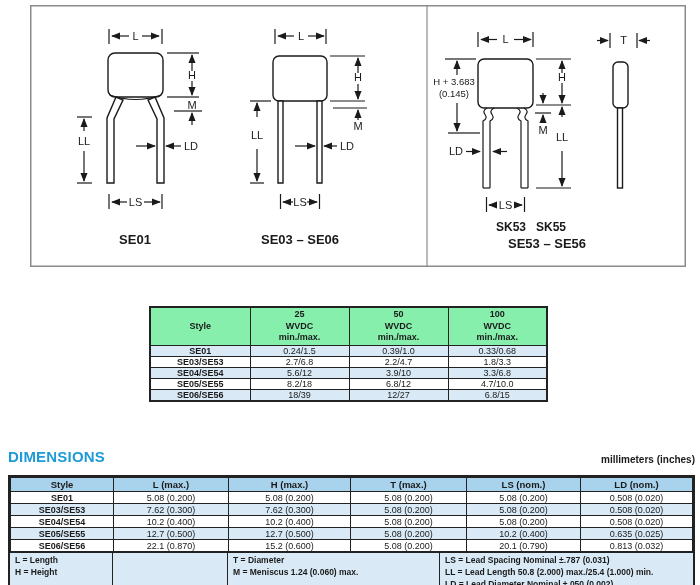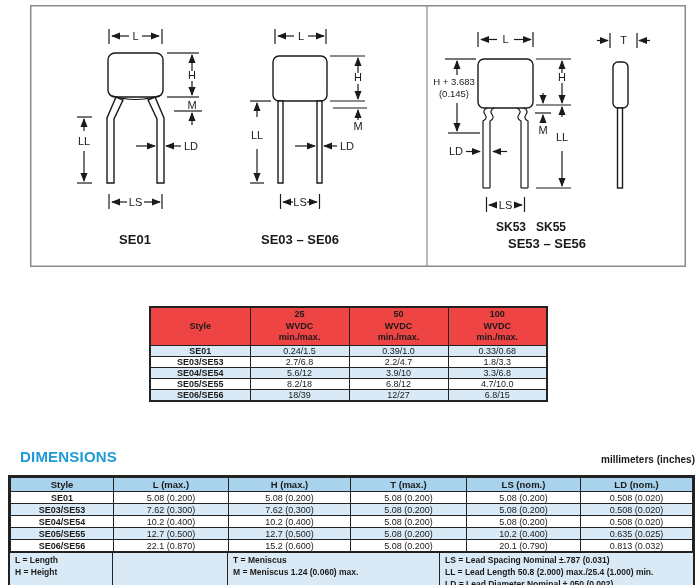--- a/index.html
+++ b/index.html
@@ -14,29 +14,29 @@
   .fig-svg text.cap{font-weight:bold;font-size:13px;}
   .fig-svg text.sub{font-weight:bold;font-size:12px;}
   .fig-svg text.sm{font-size:9.5px;}
 
   
   .cap-title{position:absolute;left:149px;top:286px;width:397px;text-align:center;
              font-size:14.5px;font-weight:bold;}
   .cap-table{position:absolute;left:149px;top:306px;border-collapse:collapse;
              table-layout:fixed;font-size:9px;text-align:center;border:2px solid #222;}
   .cap-table th,.cap-table td{border:1px solid #222;padding:0 2px;}
-  .cap-table th{background:#ef4444;font-weight:bold;line-height:1.3;padding:1px 2px;}
+  .cap-table th{background:#86efac;font-weight:bold;line-height:1.3;padding:1px 2px;}
   .cap-table td{height:10px;}
   .cap-table td.sty{font-weight:bold;}
   tr.blu td{background:#d9eaf6;}
   tr.wht td{background:#ffffff;}
 
   
   .dim-heading{position:absolute;left:8px;top:448px;font-size:15px;font-weight:bold;
-               color:#1e9bd7;letter-spacing:.2px;margin-left:12px;}
+               color:#1e9bd7;letter-spacing:.2px;}
   .dim-units{position:absolute;right:5px;top:454px;font-size:10px;font-weight:bold;}
   .dim-wrap{position:absolute;left:8px;top:475px;width:687px;border:2px solid #222;
             box-sizing:border-box;background:#fff;}
   .dim-table{border-collapse:collapse;table-layout:fixed;width:100%;
              font-size:9px;text-align:center;}
   .dim-table th,.dim-table td{border:1px solid #222;padding:0 2px;}
   .dim-table th{background:#a9d3ec;font-weight:bold;height:13px;font-size:9.5px;}
   .dim-table td{height:11px;}
   .dim-table td.sty{font-weight:bold;}
   .legend{display:flex;background:#d9eaf6;border-top:1px solid #222;
@@ -306,21 +306,21 @@
       </tr>
     </tbody>
       </table>
     <div class="legend">
       <div class="lcell b" style="width:103px">
         <div>L = Length</div>
         <div>H = Height</div>
       </div>
       <div class="lcell b" style="width:115px"></div>
       <div class="lcell b" style="width:212px">
-        <div>T = Meniscus</div>
+        <div>T = Diameter</div>
         <div>M = Meniscus 1.24 (0.060) max.</div>
       </div>
       <div class="lcell" style="flex:1">
         <div>LS = Lead Spacing Nominal ±.787 (0.031)</div>
         <div>LL = Lead Length 50.8 (2.000) max./25.4 (1.000) min.</div>
         <div>LD = Lead Diameter Nominal ±.050 (0.002)</div>
       </div>
     </div>
   </div>
 

